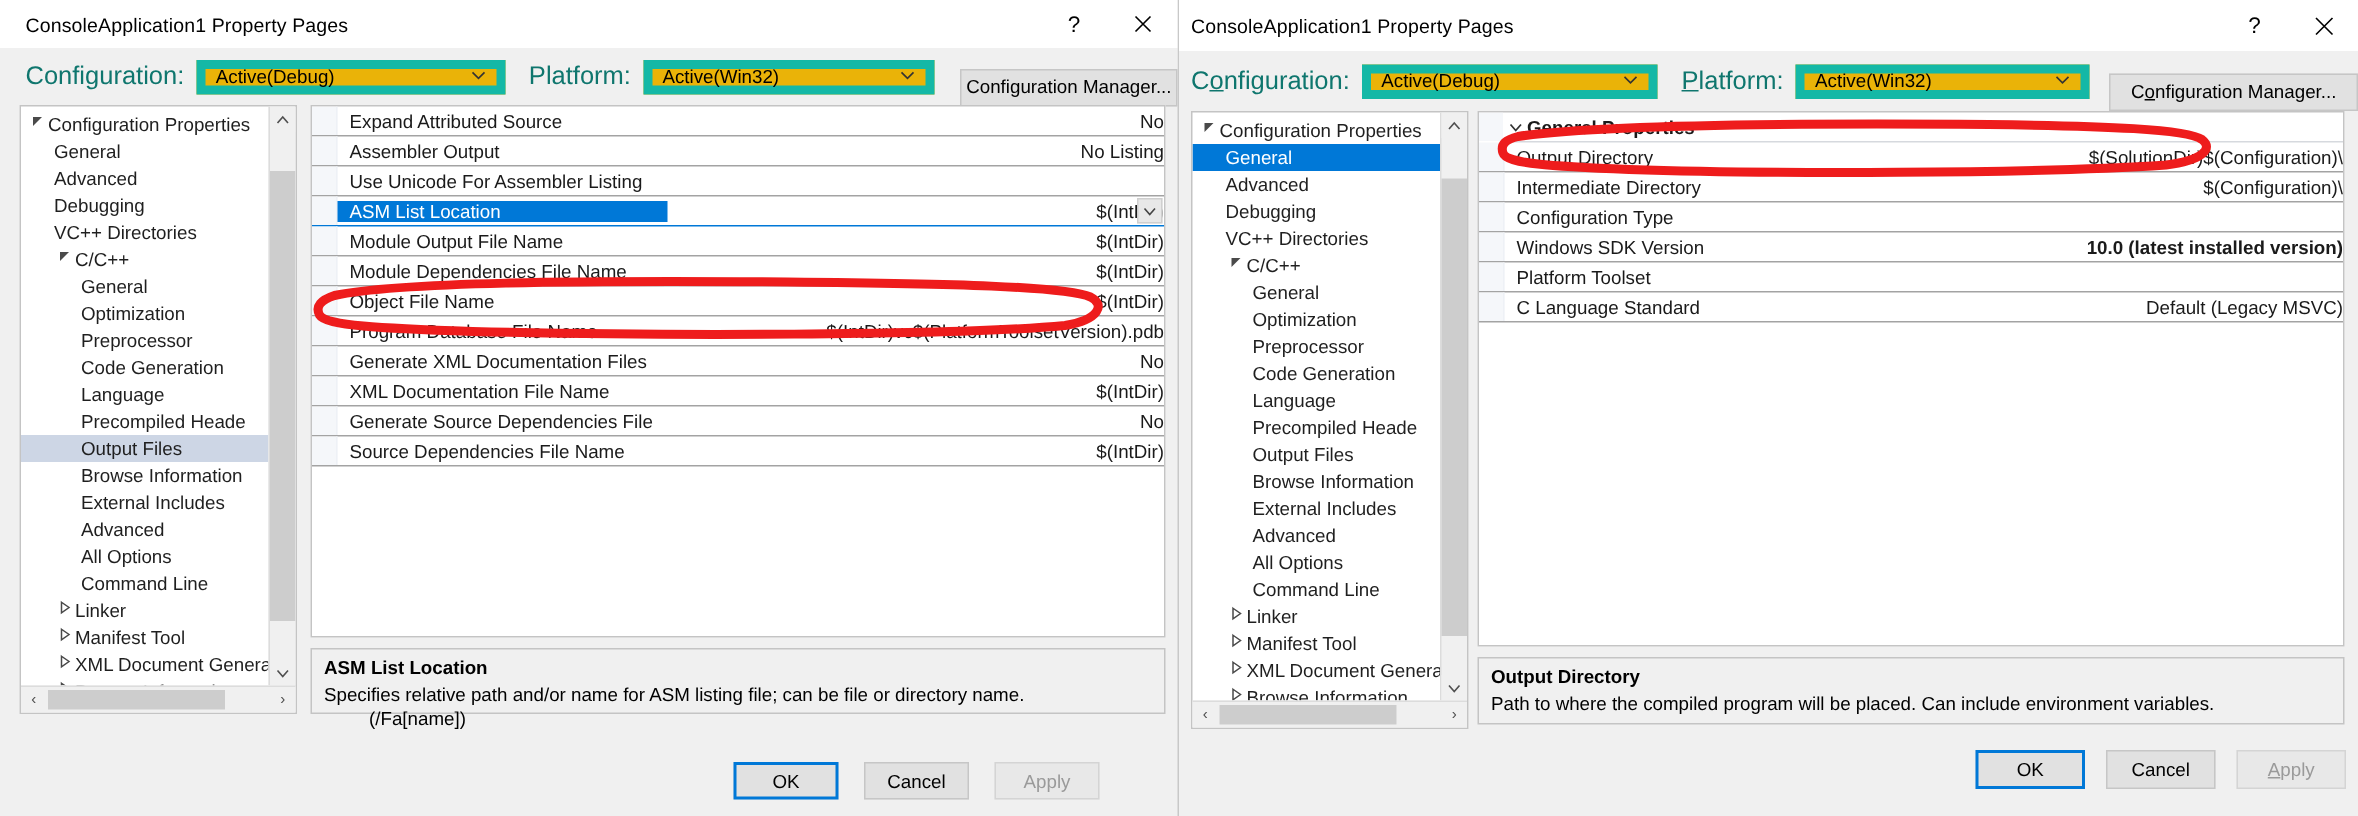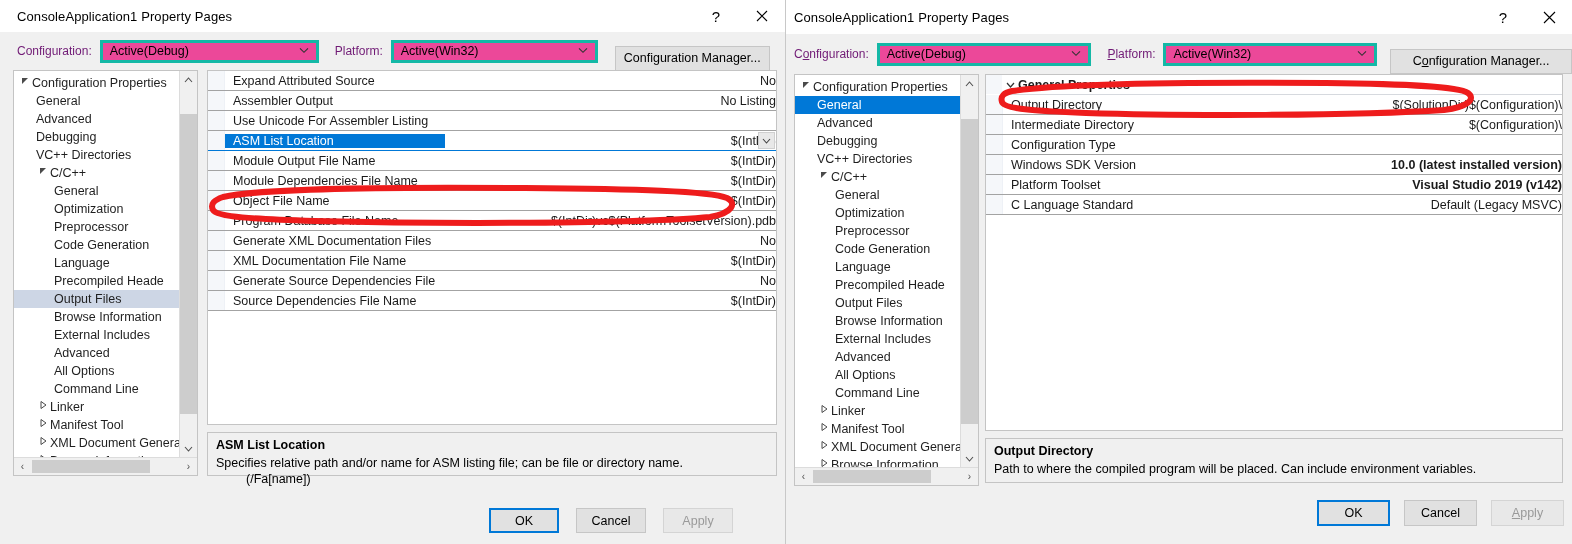--- a/index.html
+++ b/index.html
@@ -20,22 +20,22 @@
   .dlg-right .titlebar{height:34px;}
   .title-text{font-size:13px;color:#000;padding-left:17px;letter-spacing:.1px;}
   .dlg-right .title-text{padding-left:8px;}
   .caption-btns{position:absolute;right:0;top:0;height:100%;display:flex;}
   .cap-btn{width:46px;height:100%;display:flex;align-items:center;justify-content:center;font-size:14px;color:#000;}
   .cap-btn.help{font-size:15px;}
   .cap-btn.close svg{display:block;}
   
   .configbar{display:flex;align-items:center;padding:0 0 0 17px;height:38px;background:#f0f0f0;}
   .dlg-right .configbar{padding-left:8px;height:40px;}
-  .lbl{font-size:12px;color:#701a75;margin-right:8px;white-space:nowrap;}
-  .combo{height:23px;background:#ec4899;border:3px solid #14b8a6;box-sizing:border-box;
+  .lbl{font-size:17px;color:#0f766e;margin-right:8px;white-space:nowrap;}
+  .combo{height:23px;background:#eab308;border:6px solid #14b8a6;box-sizing:border-box;
          display:flex;align-items:center;position:relative;font-size:12.5px;color:#000;padding-left:7px;}
   .combo .arr{position:absolute;right:7px;top:50%;transform:translateY(-55%);}
   .combo-config{width:219px;}
   .combo-platform{width:207px;}
   .dlg-right .combo-config{width:216px;}
   .dlg-right .combo-platform{width:215px;}
   .btn{height:25px;background:#e1e1e1;border:1px solid #c6c6c6;box-sizing:border-box;
        font-size:12.5px;color:#000;display:flex;align-items:center;justify-content:center;
        font-family:"Liberation Sans", sans-serif;}
   .btn-cfgmgr{width:155px;margin-left:17px;margin-top:14px;}
@@ -520,21 +520,20 @@
             <div class="gname">Configuration Type</div>
           </div>
           <div class="grow">
             <div class="gutter"></div>
             <div class="gname">Windows SDK Version</div>
             <div class="gval bold">10.0 (latest installed version)</div>
           </div>
           <div class="grow">
             <div class="gutter"></div>
             <div class="gname">Platform Toolset</div>
-            <div class="gval bold">Visual Studio 2019 (v142)</div>
           </div>
           <div class="grow">
             <div class="gutter"></div>
             <div class="gname">C Language Standard</div>
             <div class="gval">Default (Legacy MSVC)</div>
           </div>
         </div>
       <div class="descpane">
         <div class="desc-title">Output Directory</div>
         <div class="desc-body">Path to where the compiled program will be placed. Can include environment variables.</div>

